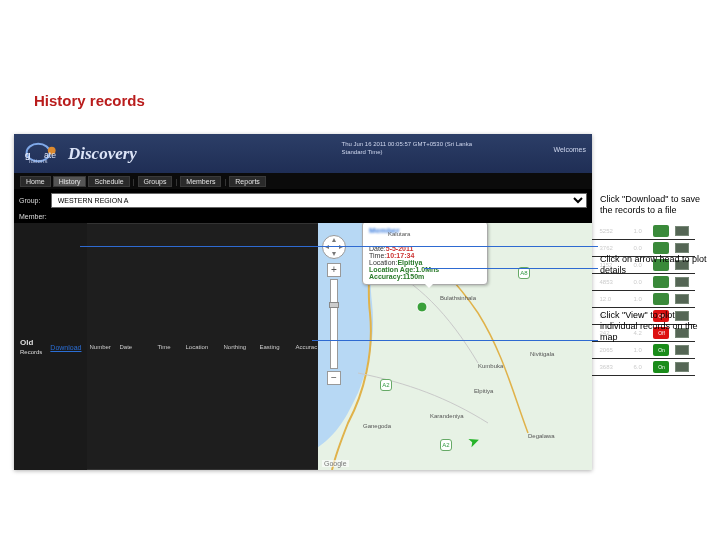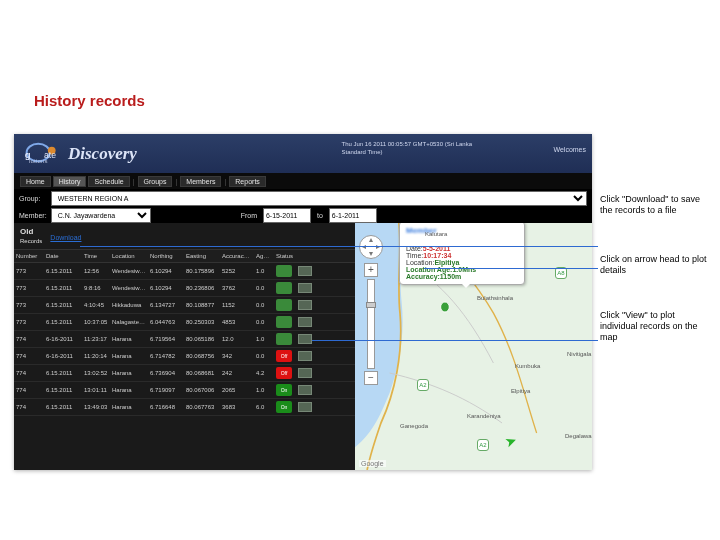--- a/index.html
+++ b/index.html
@@ -24,21 +24,21 @@
   .nav-item.sel { background:#555; }
   .nav-sep { color:#555; font-size:7px; margin:0 1px; }
 
   
   .filters { height:34px; background:#000; padding:2px 5px; display:grid; grid-template-columns:auto 1fr; gap:2px 4px; align-items:center; font-size:7px; color:#ddd; }
   .filters label { }
   .filters select, .filters input { font-size:7px; height:15px; background:#fff; border:1px solid #666; padding:0 2px; }
   .date-row { grid-column:1/3; display:flex; gap:6px; align-items:center; margin-left:84px;}
 
   .table-wrap { position:relative; background:#0b0b0b; height:247px; display:flex; }
-  .table-panel { width:341px; background:#1a1a1a; display:flex; flex-direction:column; }
+  .table-panel { width:304px; background:#1a1a1a; display:flex; }
   .tbl-top { display:flex; align-items:center; gap:8px; padding:4px 6px; color:#ddd; font-size:8px;}
   .tbl-top .download { color:#2a6dd4; font-size:7px; text-decoration:underline; margin-top:2px; }
   .tbl-header, .tbl-row { display:grid; grid-template-columns:30px 38px 28px 38px 36px 36px 34px 20px 22px 22px; font-size:6px; color:#ccc; align-items:center; }
   .tbl-header { background:#1e1e1e; border-top:1px solid #333; border-bottom:1px solid #333; padding:2px 0; }
   .tbl-header span, .tbl-row span { padding:1px 2px; overflow:hidden; white-space:nowrap; text-overflow:ellipsis; }
   .tbl-row { border-bottom:1px solid #2a2a2a; padding:1px 0; }
   .status-chip { width:16px; height:12px; display:flex; align-items:center; justify-content:center; font-size:5px; color:#fff; border-radius:2px; }
   .st-blank { background:#3a8a3a; }
   .st-off { background:#d11; }
   .st-on { background:#1a8c1a; }
@@ -102,29 +102,20 @@
     <span class="nav-sep">|</span>
     <span class="nav-item">Members</span>
     <span class="nav-sep">|</span>
     <span class="nav-item">Reports</span>
   </div>
 
   <div class="filters">
     <label>Group:</label>
     <select><option>WESTERN REGION A</option></select>
     <label>Member:</label>
-    <div style="display:flex; gap:6px; align-items:center;">
-      <select style="width:100px;"><option>C.N. Jayawardena</option></select>
-      <div class="date-row">
-        <span>From</span>
-        <input style="width: 48px;" value="6-15-2011">
-        <span>to</span>
-        <input style="width: 48px;" value="6-1-2011">
-      </div>
-    </div>
   </div>
 
   <div class="table-wrap">
     <div class="table-panel">
       <div class="tbl-top">
         <div>
           <span style="font-weight:bold;">Old</span><br>
           <span style="font-size:6px;">Records</span>
         </div>
         <a class="download">Download</a>

